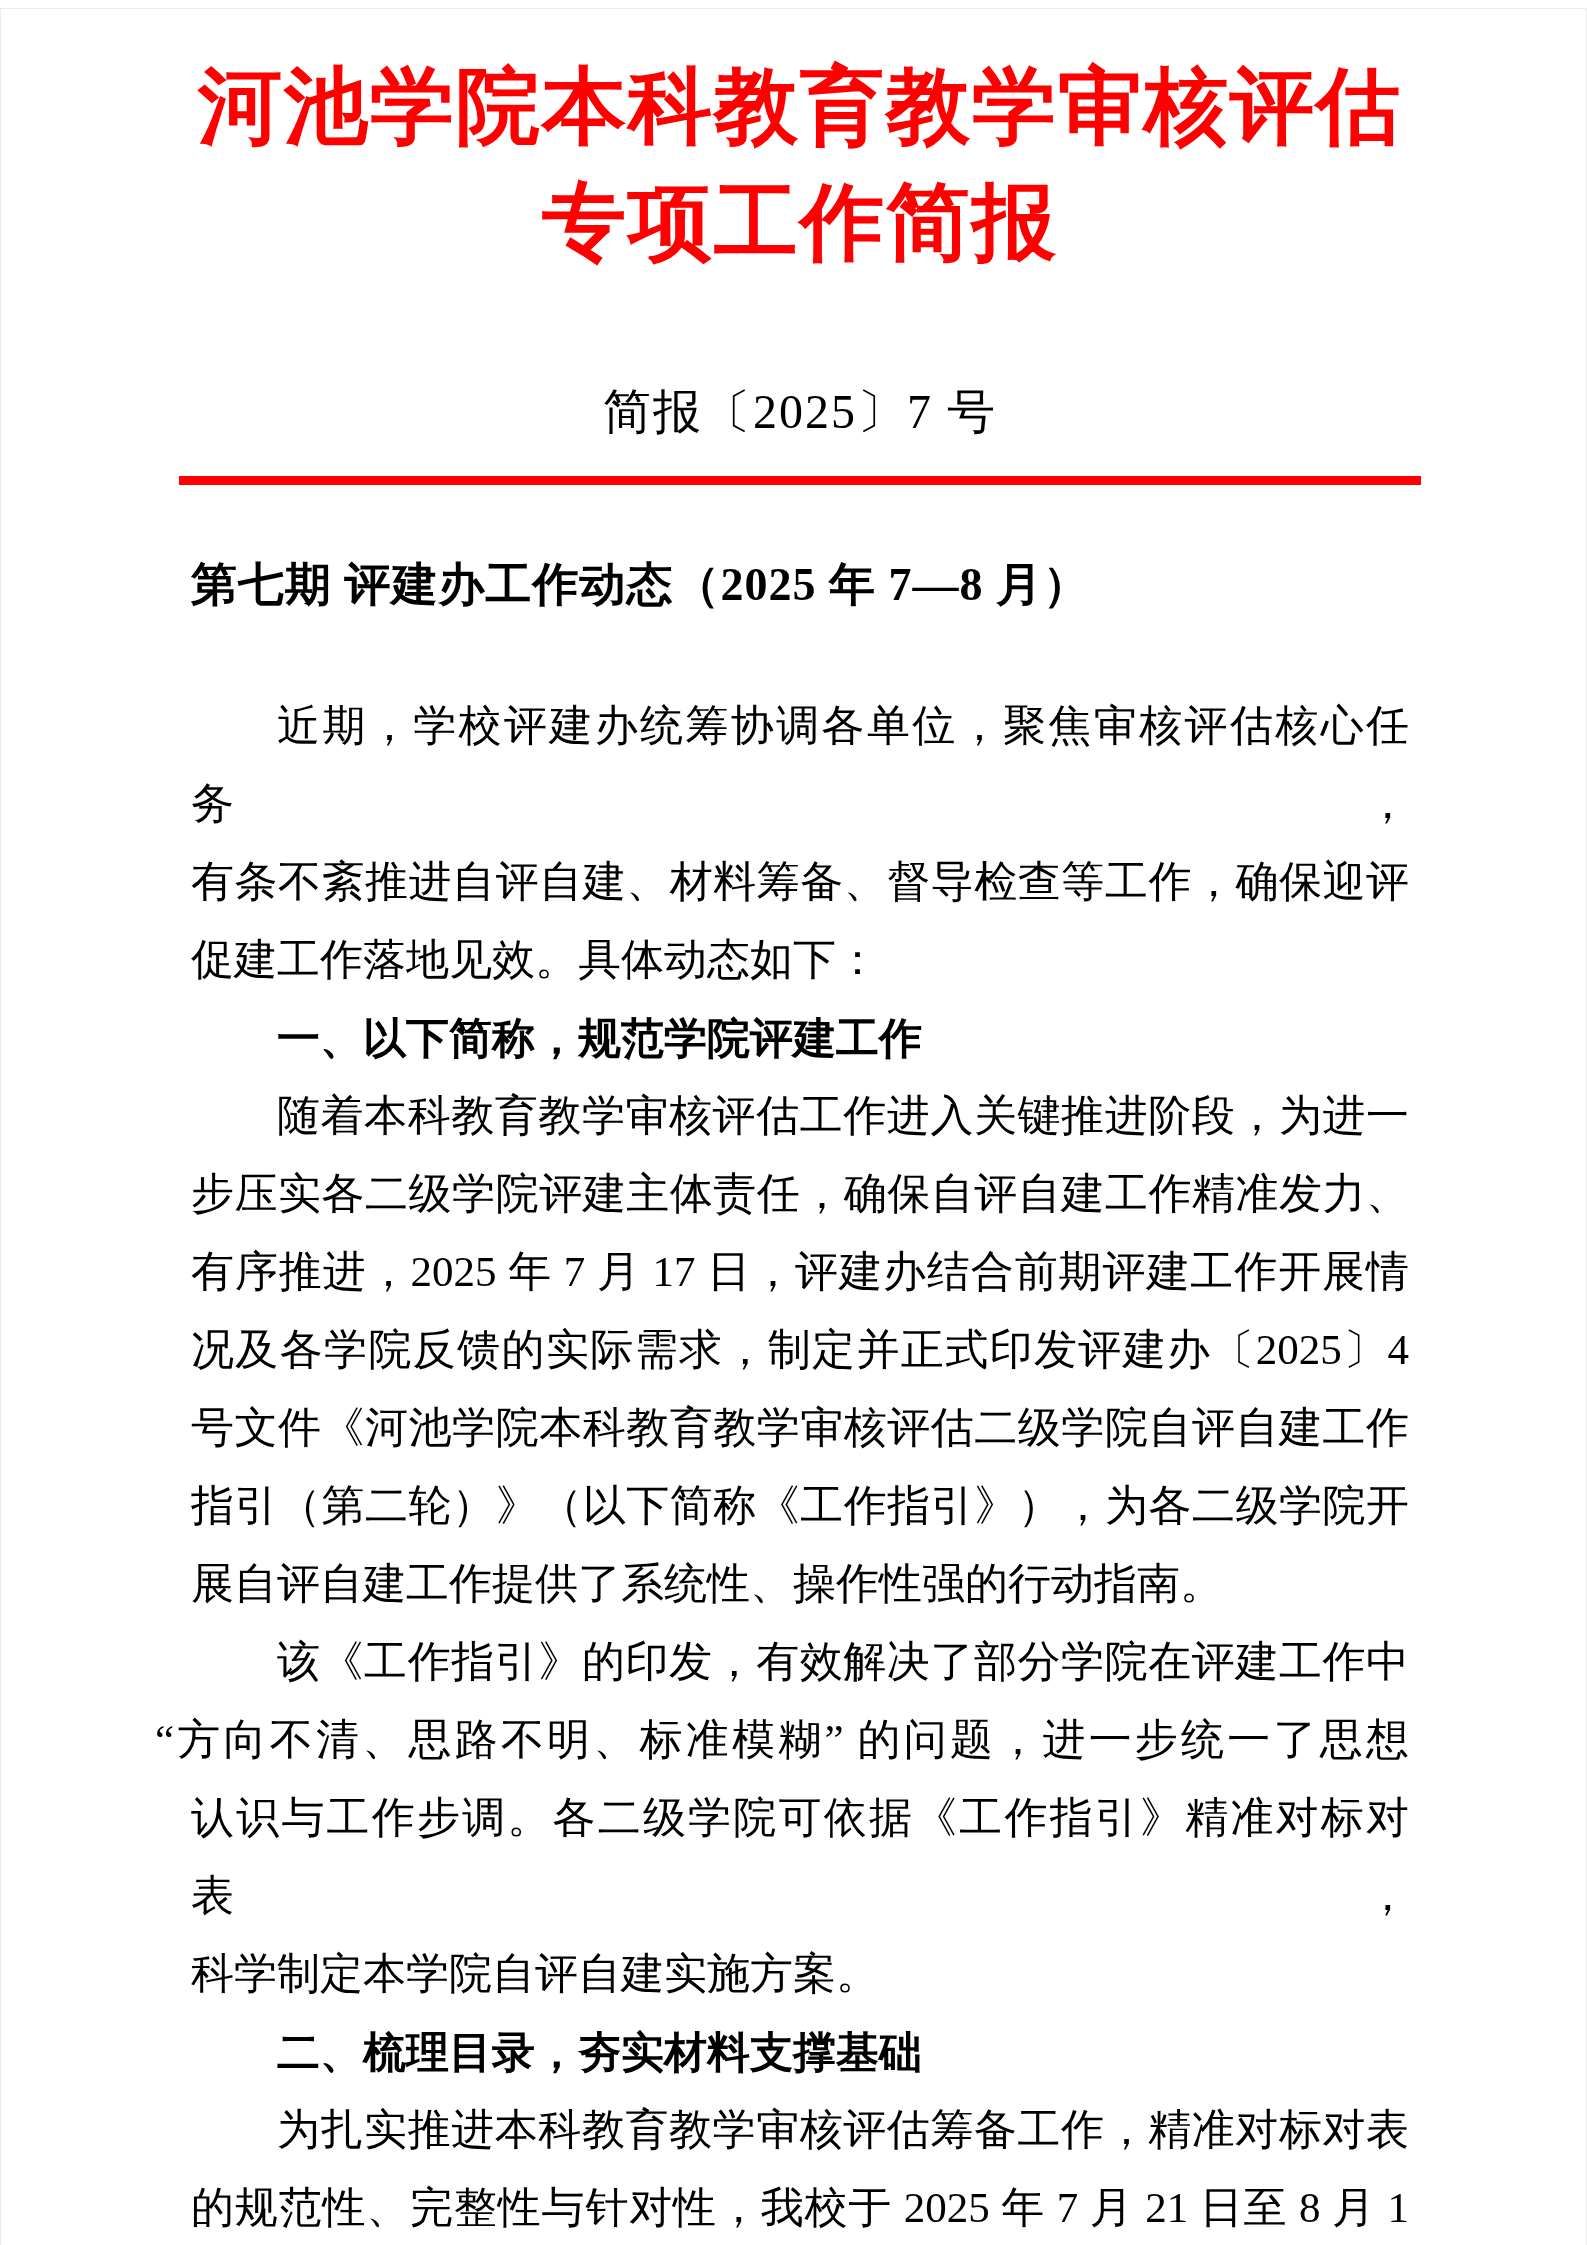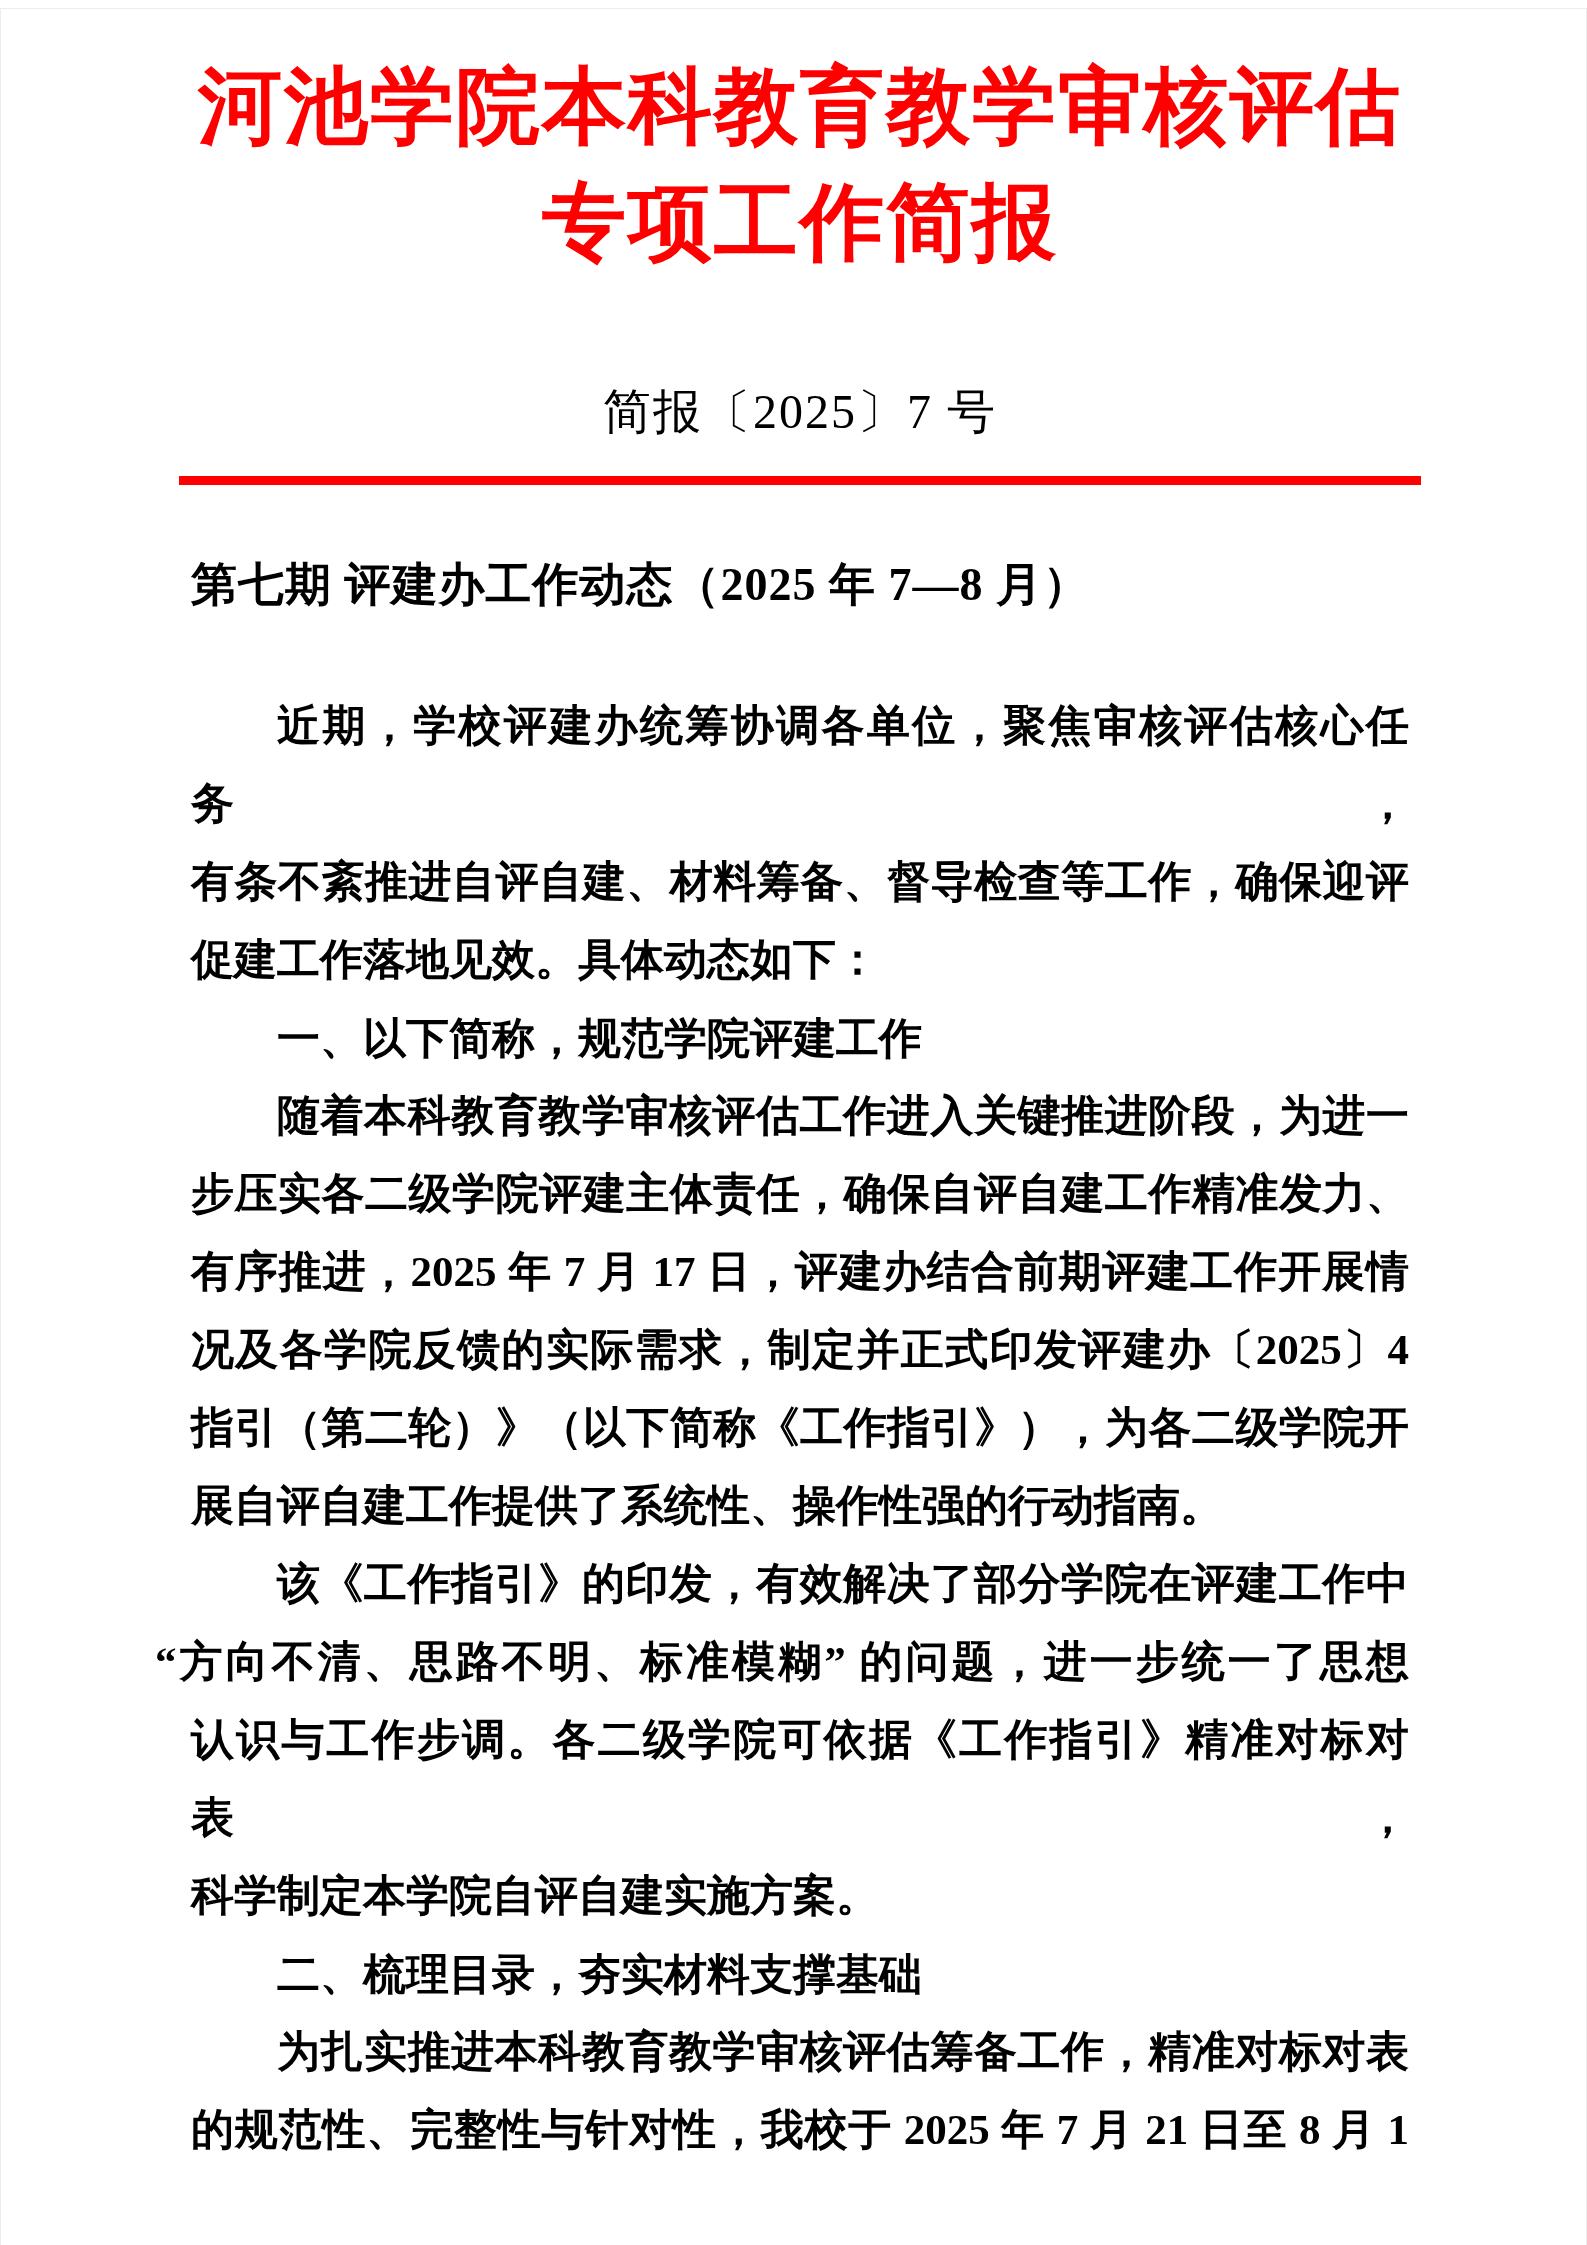--- a/index.html
+++ b/index.html
@@ -53,21 +53,21 @@
   .doc-body {
     margin-top: 72px;
     font-size: 43px;
     line-height: 78px;
   }
   .line {
     white-space: pre-wrap;
   }
   .line-body {
     font-family: "Liberation Serif", "DejaVu Serif", serif;
-    font-weight: 700;
+    font-weight: 400;
   }
   .line-heading {
     font-family: "Liberation Sans", "DejaVu Sans", sans-serif;
     font-weight: 700;
   }
   .indent { text-indent: 2em; }
   .justify {
     text-align: justify;
     text-align-last: justify;
   }
@@ -91,20 +91,21 @@
 
   <div class="doc-body">
       <div class="line line-body indent justify">近期，学校评建办统筹协调各单位，聚焦审核评估核心任务，</div>
       <div class="line line-body justify">有条不紊推进自评自建、材料筹备、督导检查等工作，确保迎评</div>
       <div class="line line-body">促建工作落地见效。具体动态如下：</div>
       <div class="line line-heading indent">一、以下简称，规范学院评建工作</div>
       <div class="line line-body indent justify">随着本科教育教学审核评估工作进入关键推进阶段，为进一</div>
       <div class="line line-body justify">步压实各二级学院评建主体责任，确保自评自建工作精准发力、</div>
       <div class="line line-body justify">有序推进，2025 年 7 月 17 日，评建办结合前期评建工作开展情</div>
       <div class="line line-body justify">况及各学院反馈的实际需求，制定并正式印发评建办〔2025〕4</div>
+      <div class="line line-body justify">号文件《河池学院本科教育教学审核评估二级学院自评自建工作</div>
       <div class="line line-body justify">指引（第二轮）》（以下简称《工作指引》），为各二级学院开</div>
       <div class="line line-body">展自评自建工作提供了系统性、操作性强的行动指南。</div>
       <div class="line line-body indent justify">该《工作指引》的印发，有效解决了部分学院在评建工作中</div>
       <div class="line line-body justify hang">“方向不清、思路不明、标准模糊” 的问题，进一步统一了思想</div>
       <div class="line line-body justify">认识与工作步调。各二级学院可依据《工作指引》精准对标对表，</div>
       <div class="line line-body">科学制定本学院自评自建实施方案。</div>
       <div class="line line-heading indent">二、梳理目录，夯实材料支撑基础</div>
       <div class="line line-body indent justify">为扎实推进本科教育教学审核评估筹备工作，精准对标对表</div>
       <div class="line line-body justify">的规范性、完整性与针对性，我校于 2025 年 7 月 21 日至 8 月 1</div>
     </div>

